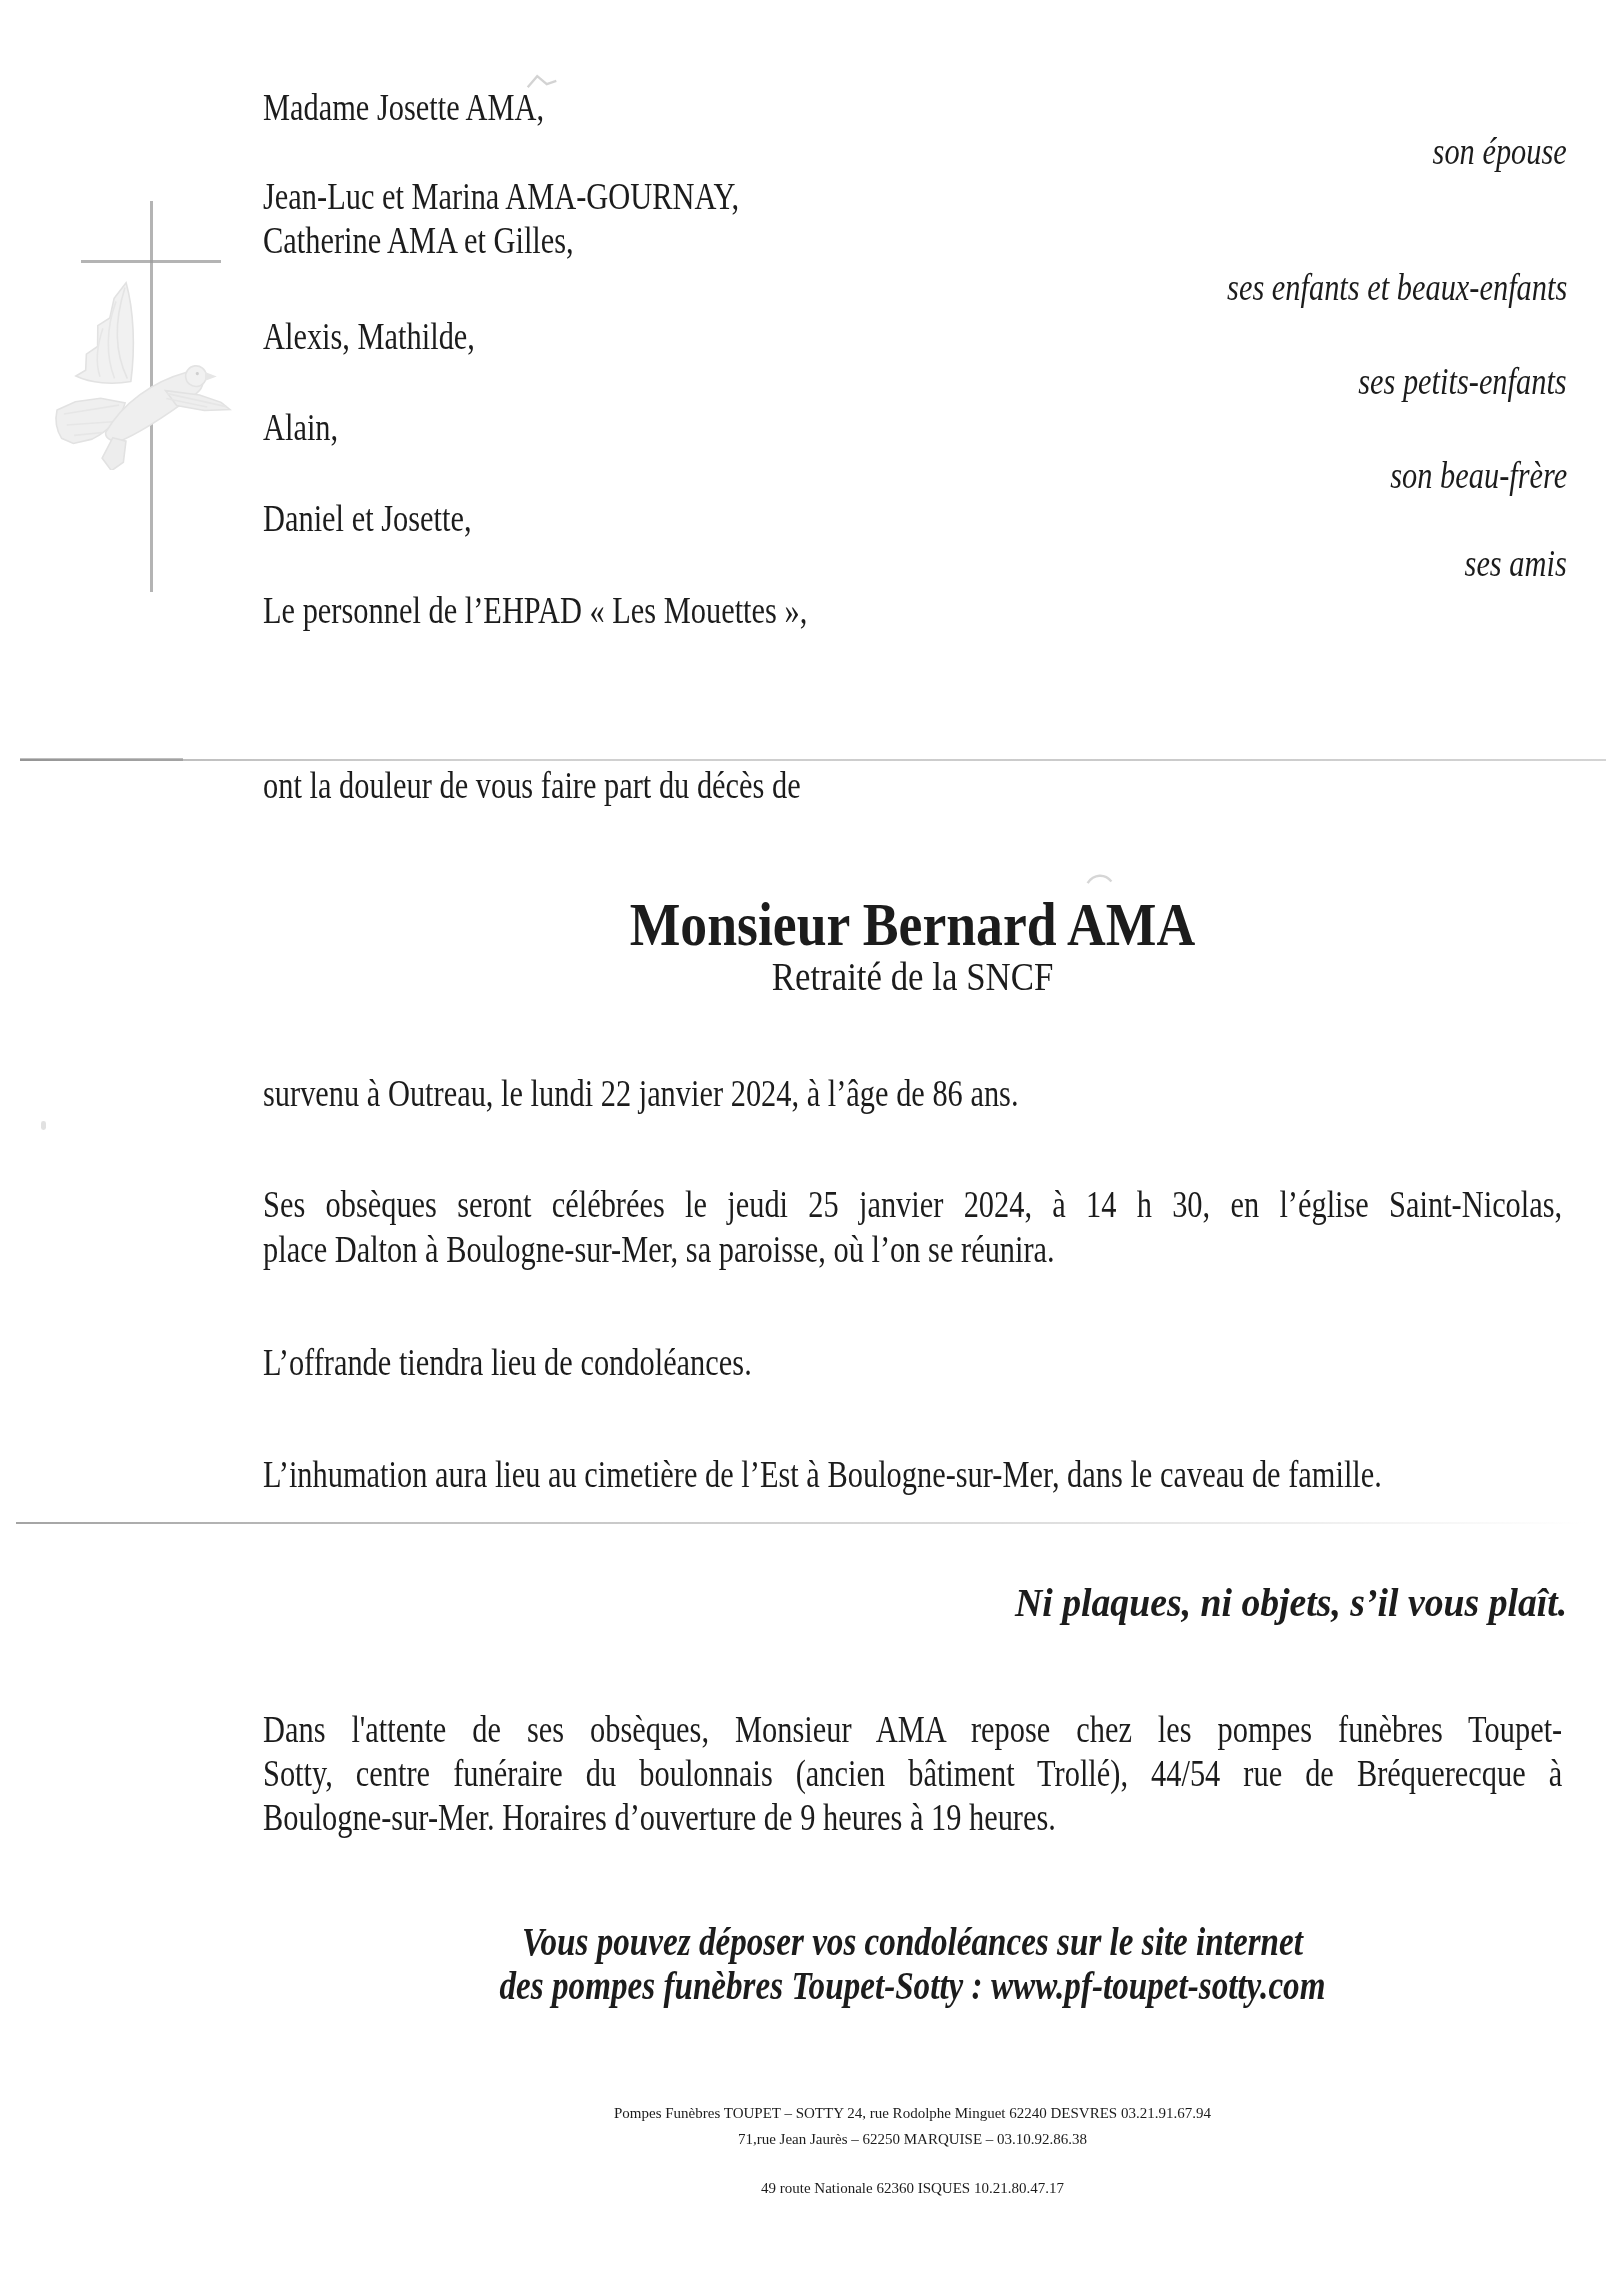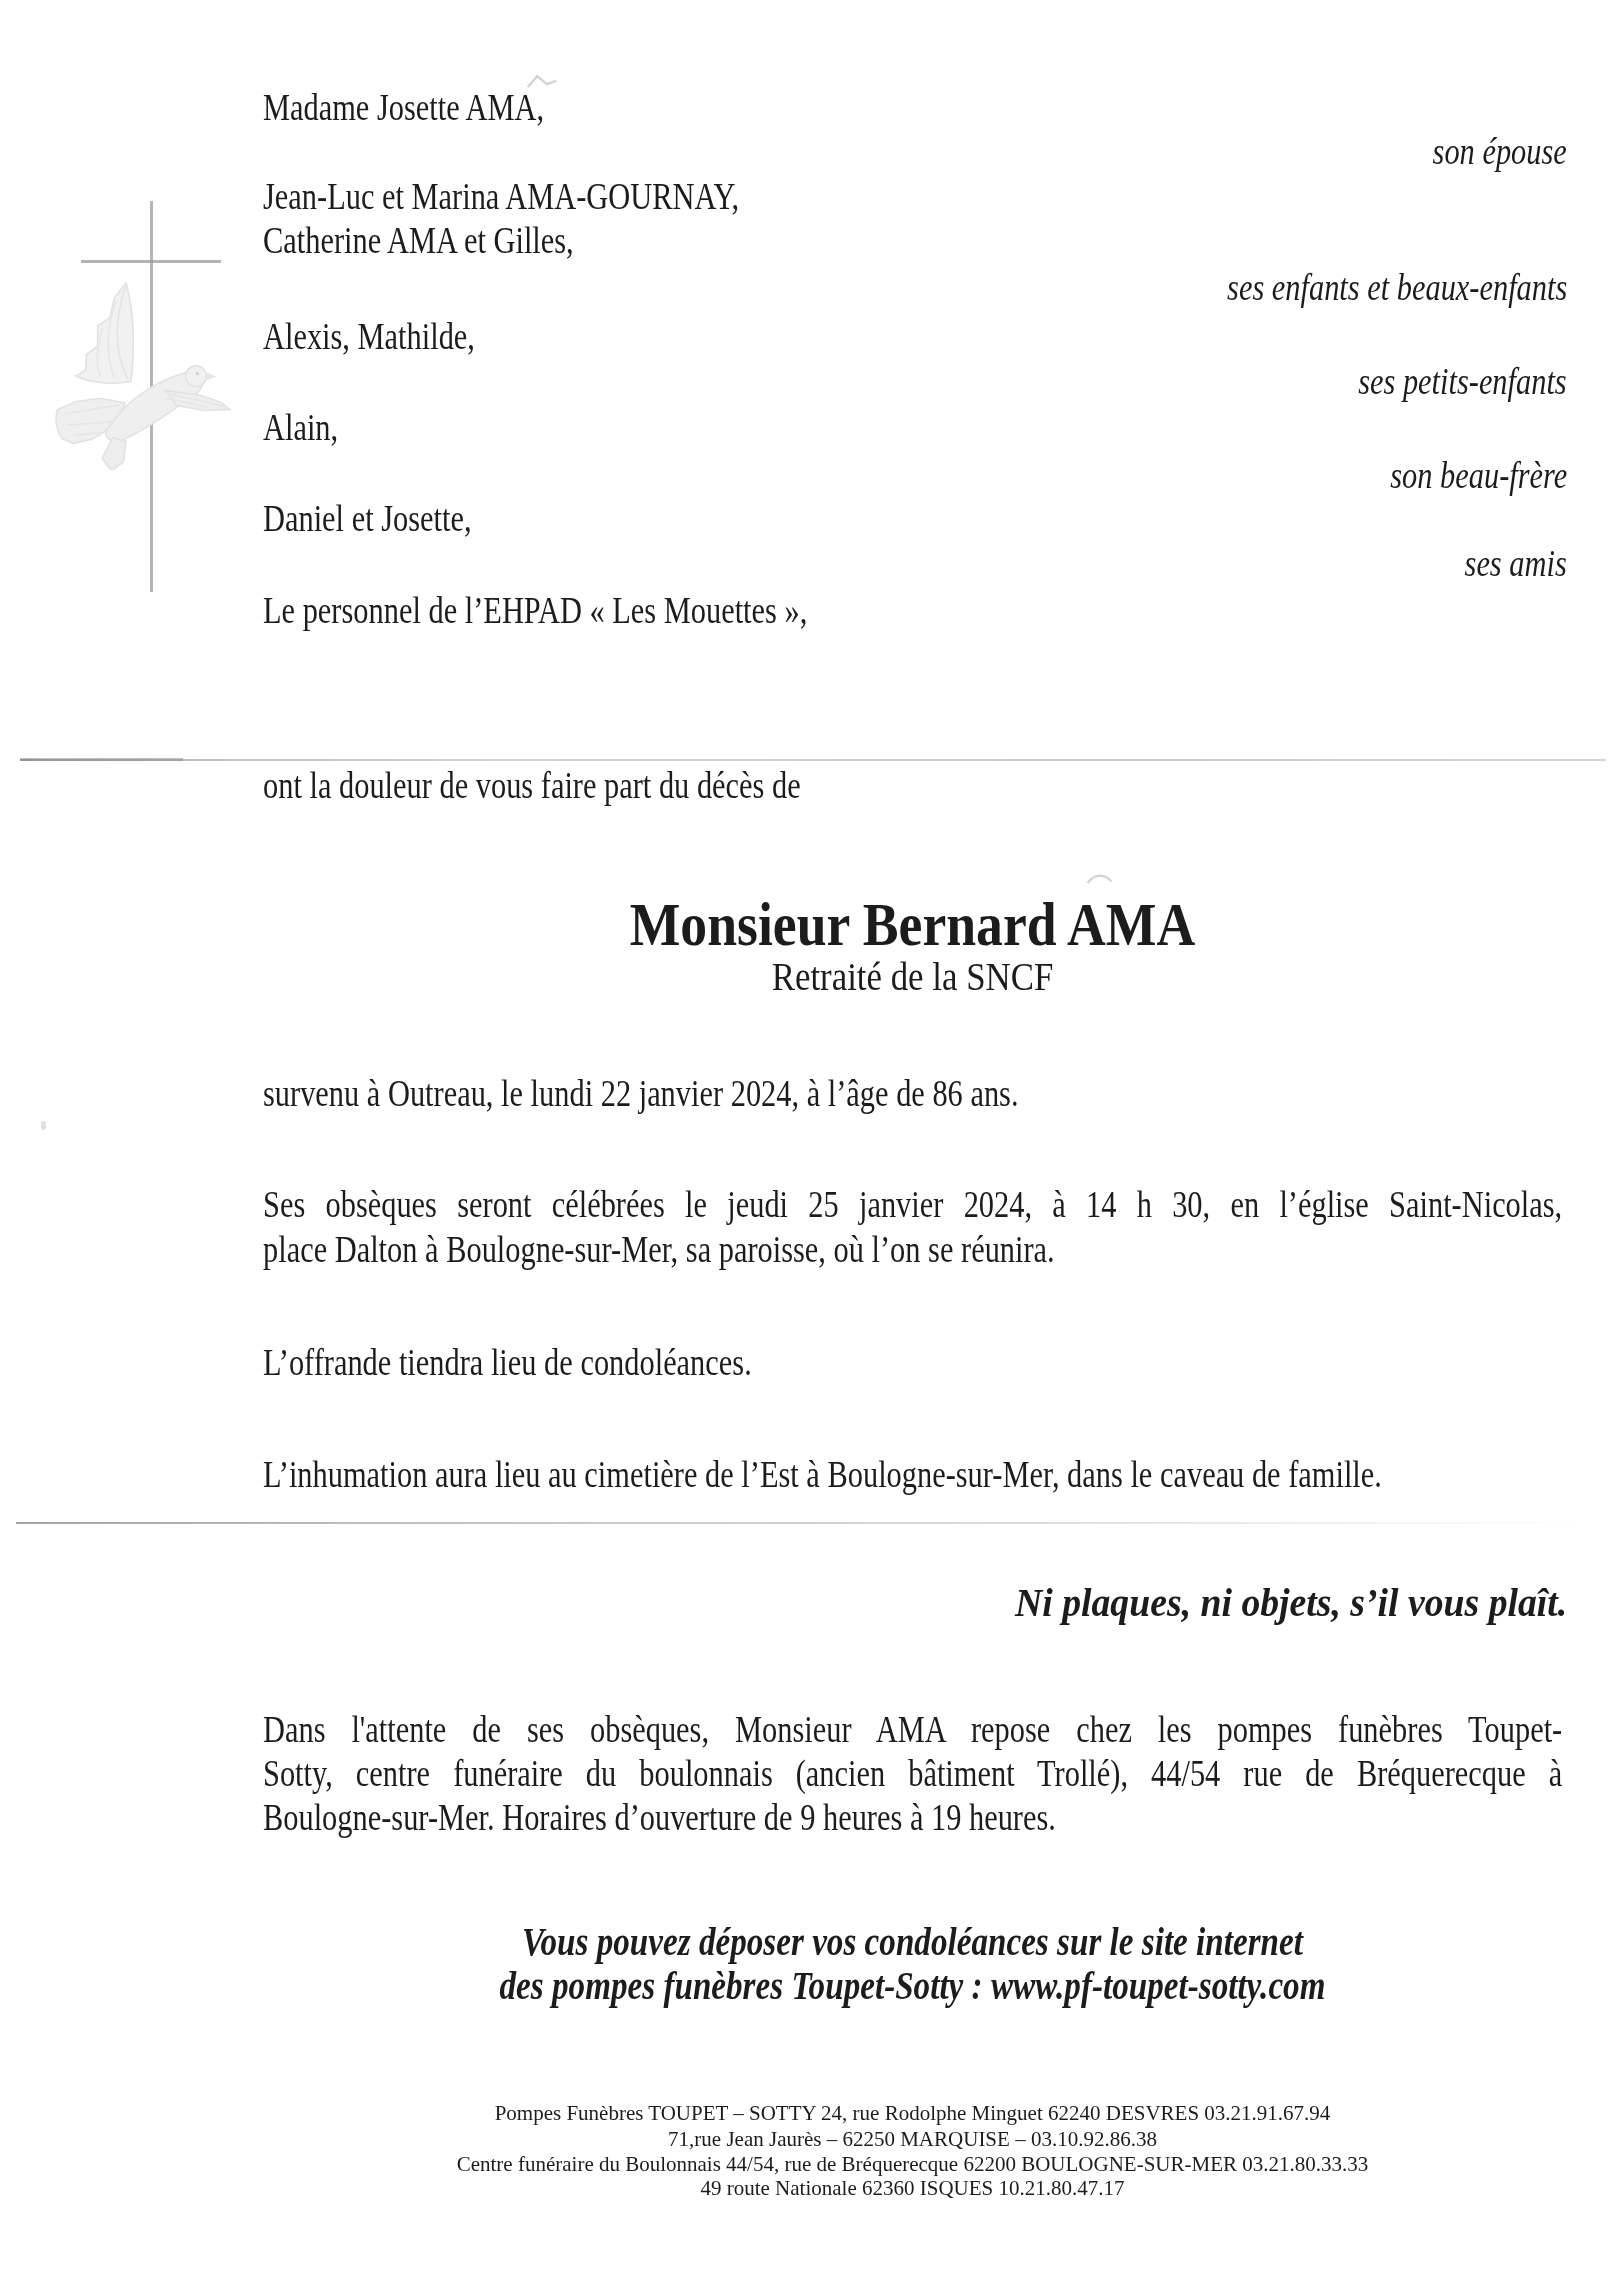--- a/index.html
+++ b/index.html
@@ -25,21 +25,21 @@
     white-space:nowrap;
   }
   .cblock {
     position:absolute; left:263px; width:1299px;
     text-align:center; transform-origin:50% 0; white-space:nowrap;
   }
   .heading { font-size:61px; line-height:61px; font-weight:bold; transform:scaleX(0.88); }
   .sub { font-size:41px; line-height:41px; transform:scaleX(0.85); }
   .request { font-size:41px; line-height:41px; transform:scaleX(0.92); }
   .vous { font-size:39px; line-height:39px; transform:scaleX(0.85); }
-  .footer { font-size:21px; line-height:21.5px; }
+  .footer { font-size:15px; line-height:21.5px; }
   
   .cross-v { position:absolute; left:150px; top:201px; width:3.2px; height:391px; background:#9b9b9b; opacity:.75; }
   .cross-h { position:absolute; left:81px; top:260px; width:140px; height:3.2px; background:#9b9b9b; opacity:.75; }
   
   .streak-a {
     position:absolute; left:20px; top:759px; width:1586px; height:2.4px;
     background:linear-gradient(to right,#8a8a8a 0%,#adadad 8%,#c6c6c6 30%,#bdbdbd 70%,#c9c9c9 100%);
     opacity:.8;
   }
   .streak-a2 { position:absolute; left:20px; top:758px; width:163px; height:3.2px; background:#8a8a8a; opacity:.55; }
@@ -131,17 +131,16 @@
 
   <div class="just" style="top:1710px">Dans l'attente de ses obsèques, Monsieur AMA repose chez les pompes funèbres Toupet-</div>
   <div class="just" style="top:1754px">Sotty, centre funéraire du boulonnais (ancien bâtiment Trollé), 44/54 rue de Bréquerecque à</div>
   <div class="t b48 posL" style="top:1798px">Boulogne-sur-Mer. Horaires d’ouverture de 9 heures à 19 heures.</div>
 
   <div class="t cblock bital vous" style="top:1922px">Vous pouvez déposer vos condoléances sur le site internet</div>
   <div class="t cblock bital vous" style="top:1966px">des pompes funèbres Toupet-Sotty : www.pf-toupet-sotty.com</div>
 
   <div class="t cblock footer" style="top:2103px">Pompes Funèbres TOUPET – SOTTY  24, rue Rodolphe Minguet 62240 DESVRES  03.21.91.67.94</div>
   <div class="t cblock footer" style="top:2129px">71,rue Jean Jaurès – 62250 MARQUISE – 03.10.92.86.38</div>
-  <div class="t cblock footer" style="top:2154px">Centre funéraire du Boulonnais 44/54, rue de Bréquerecque 62200 BOULOGNE-SUR-MER  03.21.80.33.33</div>
   <div class="t cblock footer" style="top:2178px">49  route Nationale 62360 ISQUES 10.21.80.47.17</div>
 
 </div>
 
 
 </body></html>

